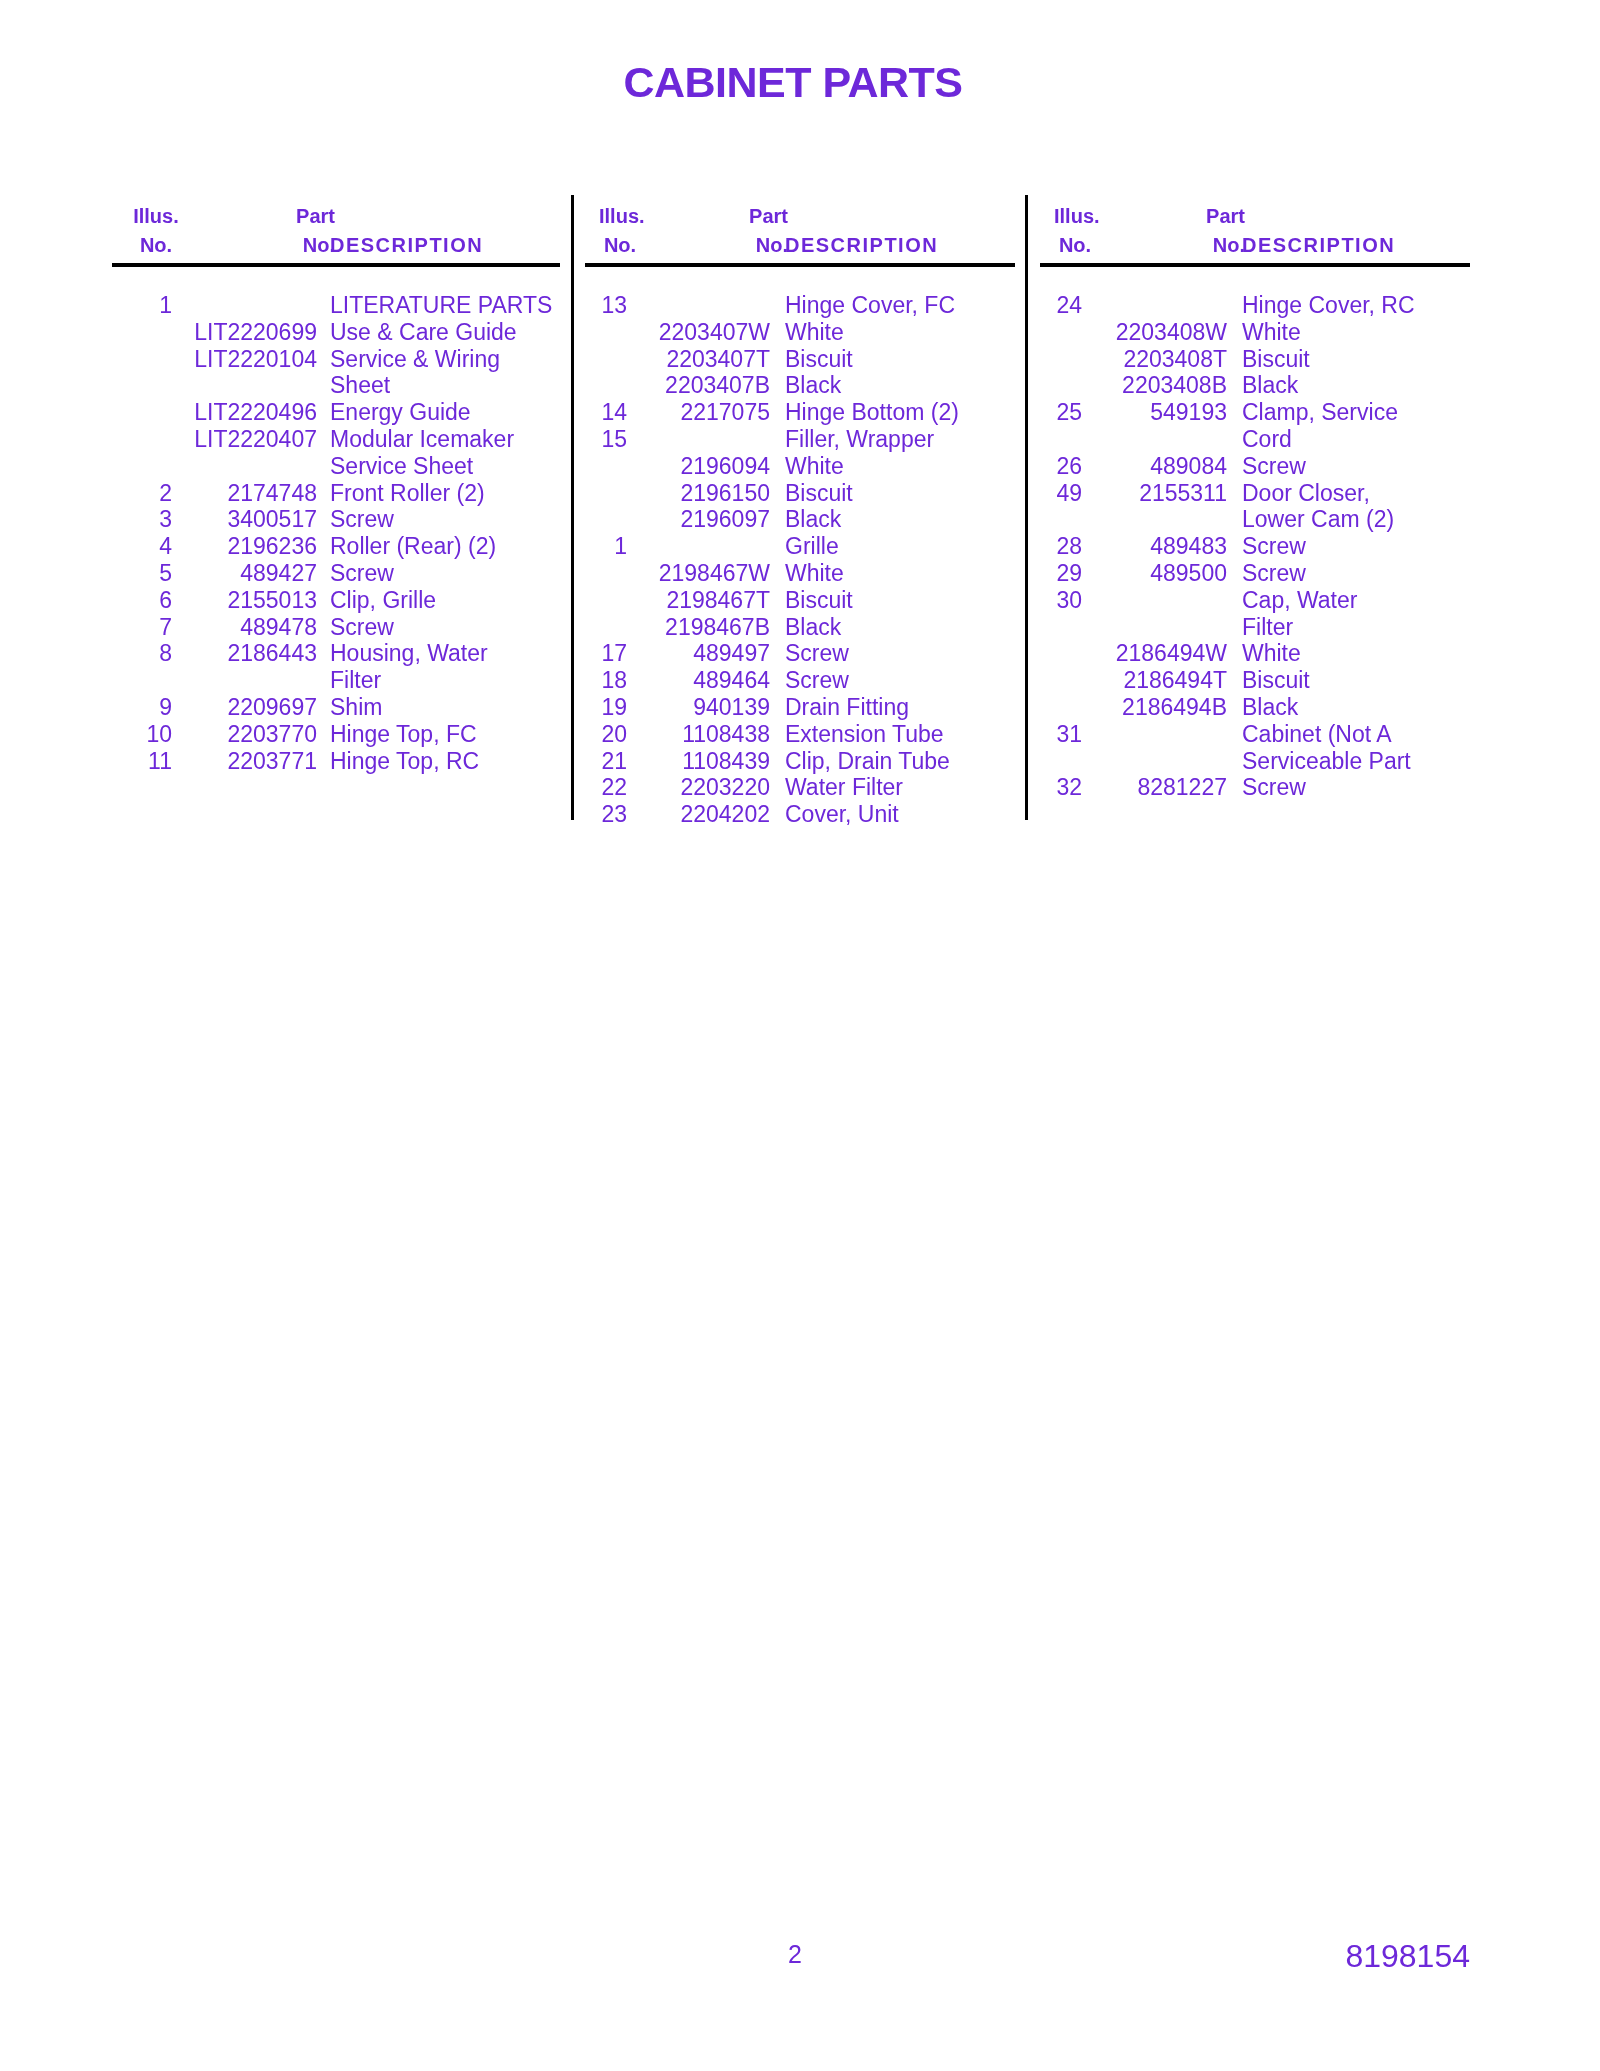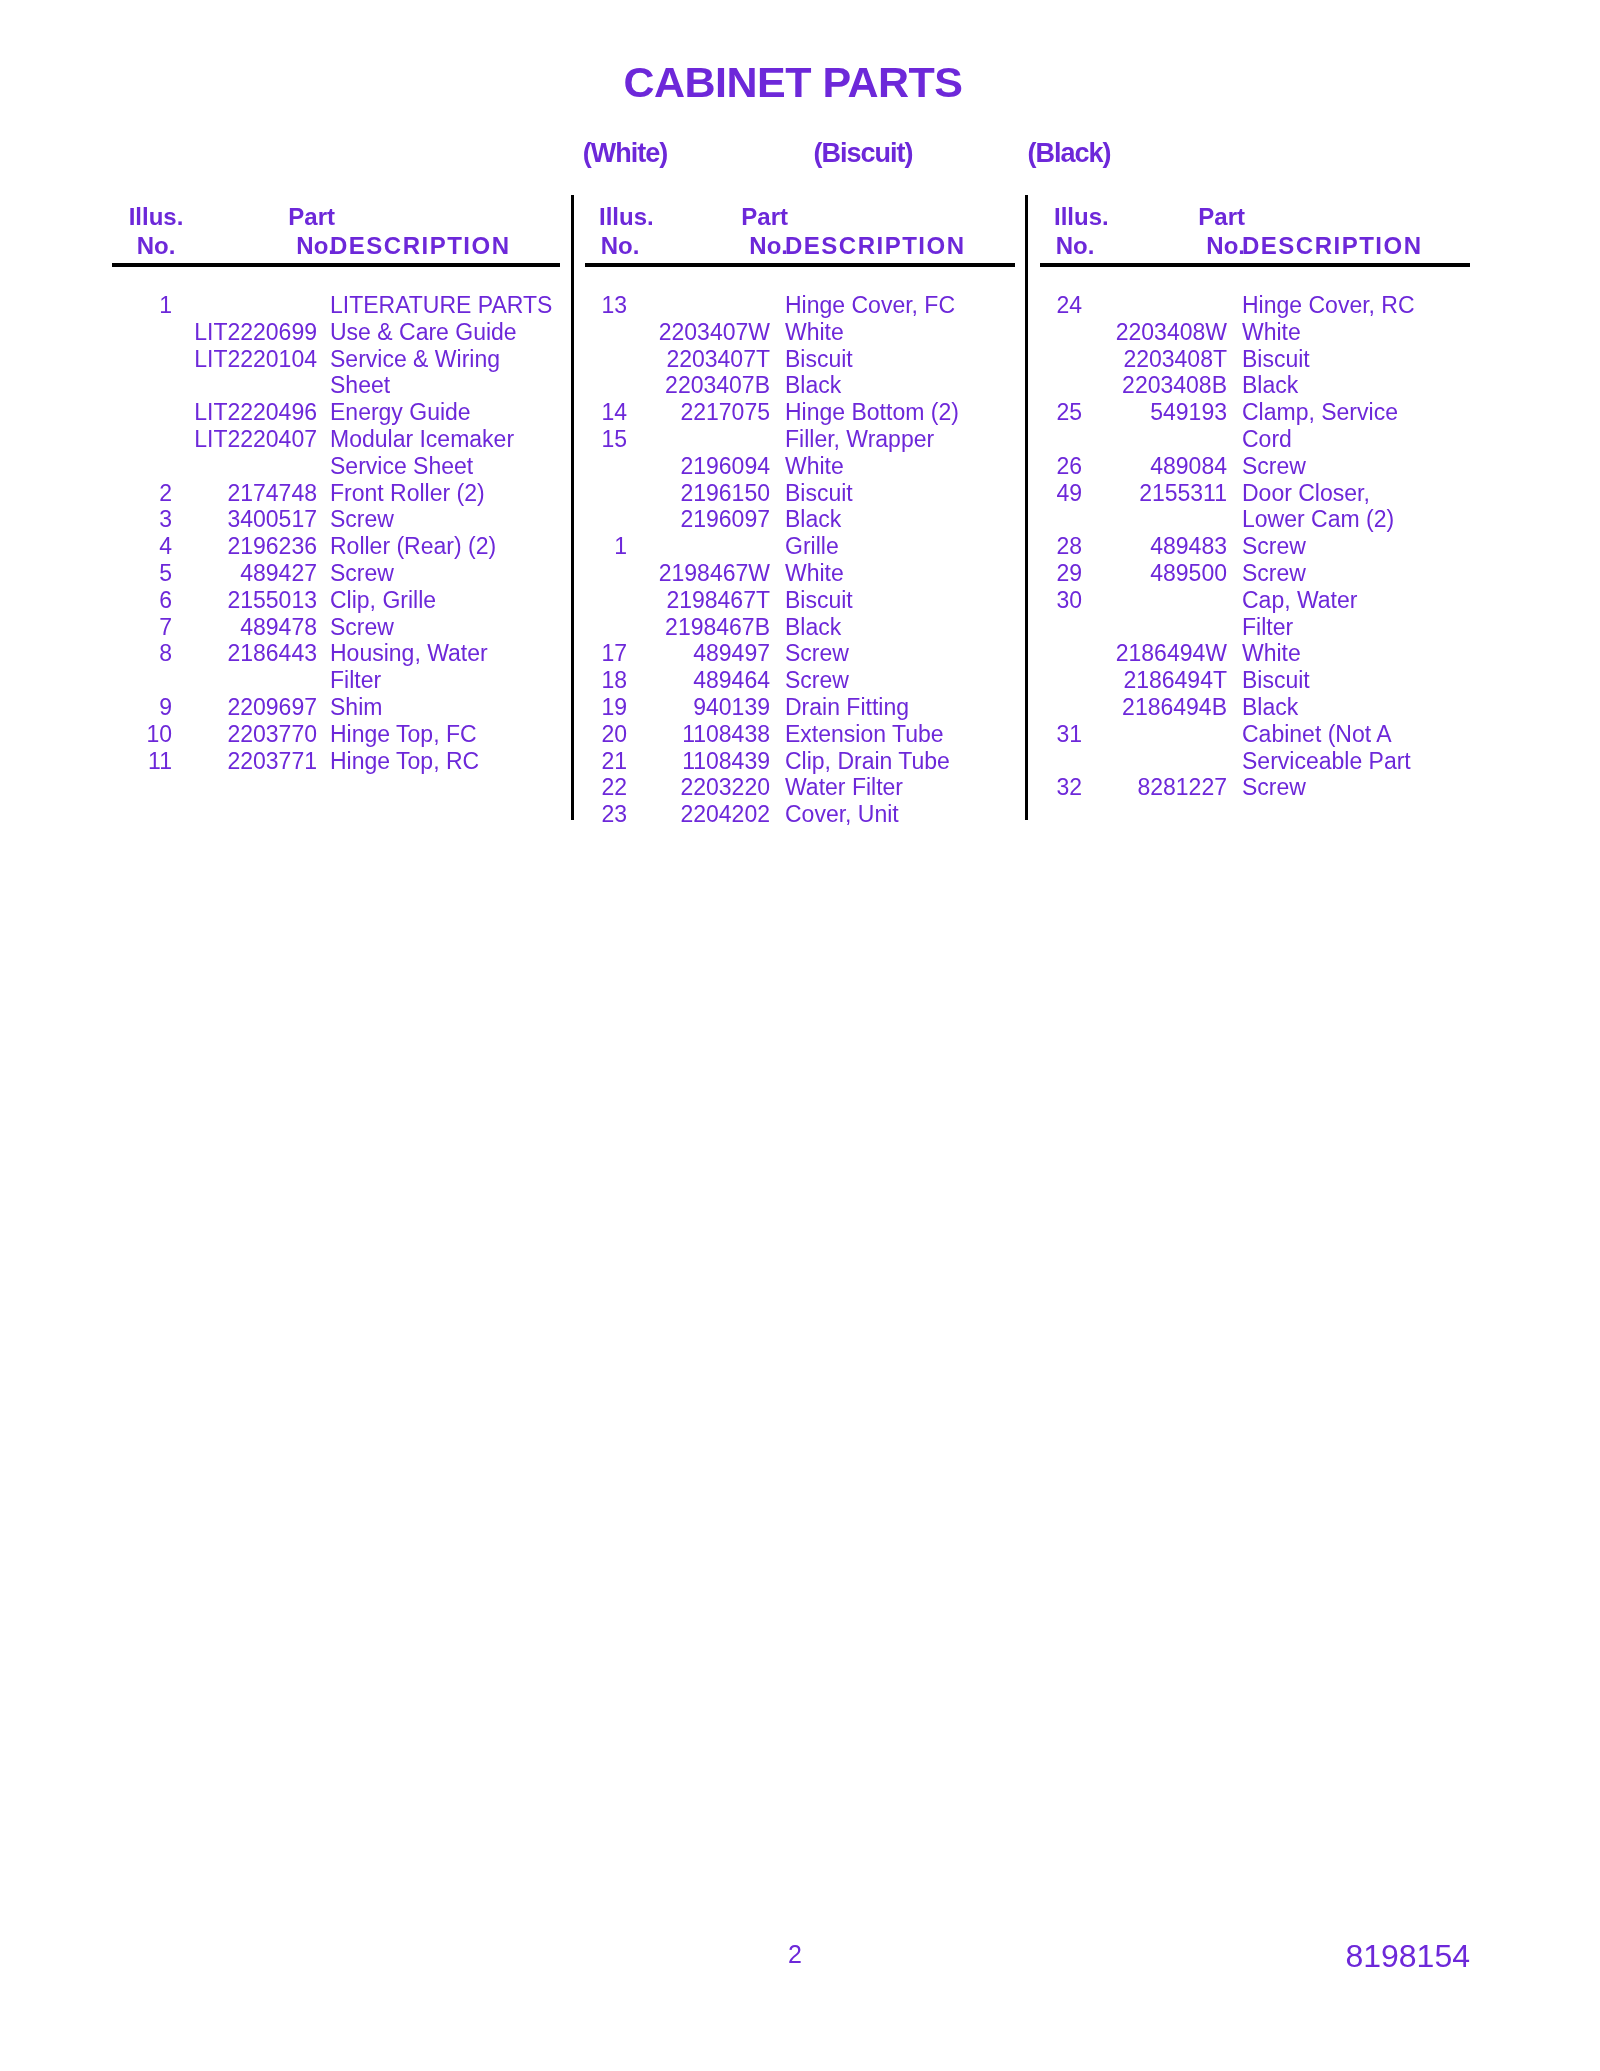--- a/index.html
+++ b/index.html
@@ -55,21 +55,21 @@
   .col[data-col="0"] { left: 112px; width: 448px; }
   .col[data-col="1"] { left: 585px; width: 430px; --illusw: 42px; --partw: 143px; --descpad: 15px; }
   .col[data-col="2"] { left: 1040px; width: 430px; --illusw: 42px; --partw: 145px; --descpad: 15px; }
 
   .hdr-row, .row {
     display: grid;
     grid-template-columns: var(--illusw) var(--partw) 1fr;
   }
   .hdr-row {
     font-weight: bold;
-    font-size: 24px;
+    font-size: 20px;
     line-height: 29px;
   }
   .hdr-row .c-illus { text-align: center; transform: translateX(14px); }
   .hdr-row .c-part  { text-align: right; transform: translateX(18px); }
   .hdr-row .c-desc  { padding-left: var(--descpad); letter-spacing: 1.5px; white-space: nowrap; }
 
   .rule { height: 4px; background: #000; margin-top: 3px; }
 
   .rows { margin-top: 25px; font-size: 23px; line-height: 26.8px; }
   .row .c-illus { text-align: right; }
@@ -110,25 +110,20 @@
     text-align: right;
     font-size: 32px;
   }
 </style>
 </head>
 <body>
 
 <div class="page">
 
   <div class="page-title">CABINET PARTS</div>
-  <div class="color-labels">
-    <span class="color-label c0">(White)</span>
-    <span class="color-label c1">(Biscuit)</span>
-    <span class="color-label c2">(Black)</span>
-  </div>
 
   <div class="col" data-col="0">
       <div class="hdr-row">
         <div class="c-illus">Illus.</div>
         <div class="c-part">Part</div>
         <div class="c-desc"></div>
       </div>
       <div class="hdr-row">
         <div class="c-illus">No.</div>
         <div class="c-part">No.</div>

